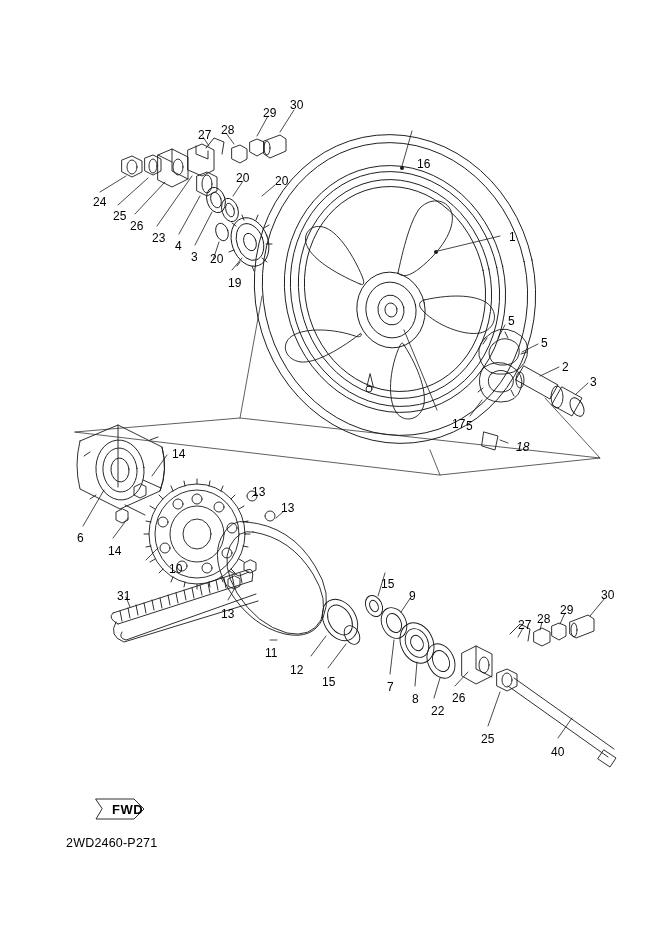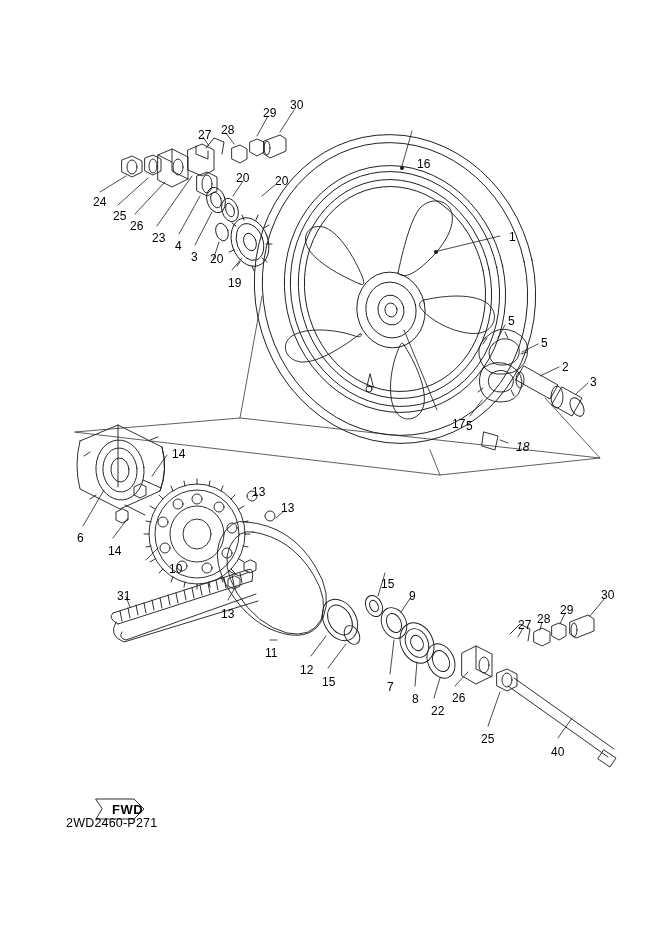--- a/index.html
+++ b/index.html
@@ -29,21 +29,21 @@
     position: absolute;
     font-family: "Liberation Sans", sans-serif;
     font-size: 12px;
     color: #000000;
     white-space: nowrap;
     line-height: 1;
   }
   .partcode {
     position: absolute;
     left: 66px;
-    top: 816px;
+    top: 836px;
     font-family: "Liberation Sans", sans-serif;
     font-size: 12.5px;
     letter-spacing: 0.2px;
     color: #000000;
     white-space: nowrap;
   }
   .fwd-label {
     position: absolute;
     left: 112px;
     top: 802px;
@@ -303,21 +303,21 @@
       <div class="callout" style="left: 516px; top: 441px; font-style: italic;">18</div>
       <div class="callout" style="left: 172px; top: 448px;">14</div>
       <div class="callout" style="left: 77px; top: 532px;">6</div>
       <div class="callout" style="left: 108px; top: 545px;">14</div>
       <div class="callout" style="left: 139px; top: 563px; margin-left: 30px;">10</div>
       <div class="callout" style="left: 252px; top: 486px;">13</div>
       <div class="callout" style="left: 281px; top: 502px;">13</div>
       <div class="callout" style="left: 221px; top: 608px;">13</div>
       <div class="callout" style="left: 117px; top: 590px;">31</div>
       <div class="callout" style="left: 265px; top: 647px;">11</div>
-      <div class="callout" style="left: 300px; top: 664px;">12</div>
+      <div class="callout" style="left: 290px; top: 664px;">12</div>
       <div class="callout" style="left: 322px; top: 676px;">15</div>
       <div class="callout" style="left: 381px; top: 578px;">15</div>
       <div class="callout" style="left: 409px; top: 590px;">9</div>
       <div class="callout" style="left: 387px; top: 681px;">7</div>
       <div class="callout" style="left: 412px; top: 693px;">8</div>
       <div class="callout" style="left: 431px; top: 705px;">22</div>
       <div class="callout" style="left: 452px; top: 692px;">26</div>
       <div class="callout" style="left: 481px; top: 733px;">25</div>
       <div class="callout" style="left: 518px; top: 619px;">27</div>
       <div class="callout" style="left: 537px; top: 613px;">28</div>

